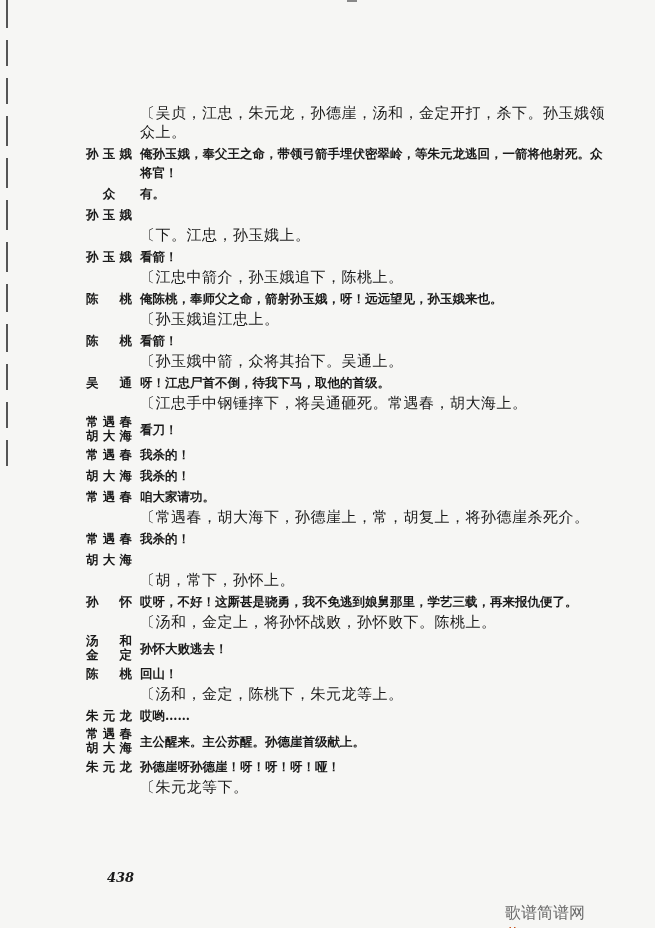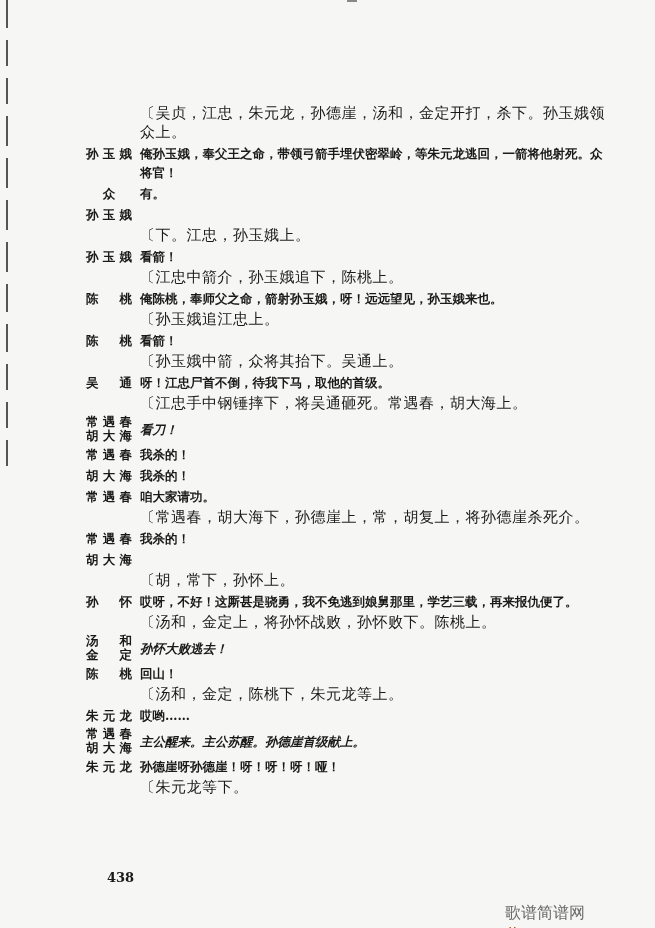--- a/index.html
+++ b/index.html
@@ -27,25 +27,25 @@
       width: 46px; flex: none;
       font-family: "DejaVu Sans", "Liberation Sans", sans-serif;
       font-weight: bold; font-size: 12.5px;
       display: flex; flex-direction: column; justify-content: center;
       margin-right: 8px;
     }
     .spk .n { display: flex; justify-content: space-between; line-height: 14px; }
     .spk.single .n { line-height: 19px; }
     .spk.center .n { justify-content: center; }
     .line { flex: 1; font-weight: bold; }
-    .row.double .line { align-self: center; font-style: italic; }
+    .row.double .line { align-self: center; }
     .dir { padding-left: 54px; margin-bottom: 2px; font-size: 15px; letter-spacing: 0.5px; }
     .page-number {
       position: absolute; left: 107px; top: 870px;
-      font-weight: bold; font-size: 13px;
+      font-style: italic; font-weight: bold; font-size: 13px;
     }
     .watermark {
       position: absolute; left: 505px; top: 903px;
       font-family: "DejaVu Sans", sans-serif; font-size: 16px; color: #6a6a6a;
     }
     .watermark .w2 { color: #c8521c; margin-left: 3px; }
   </style>
 </head>
 <body>
 

